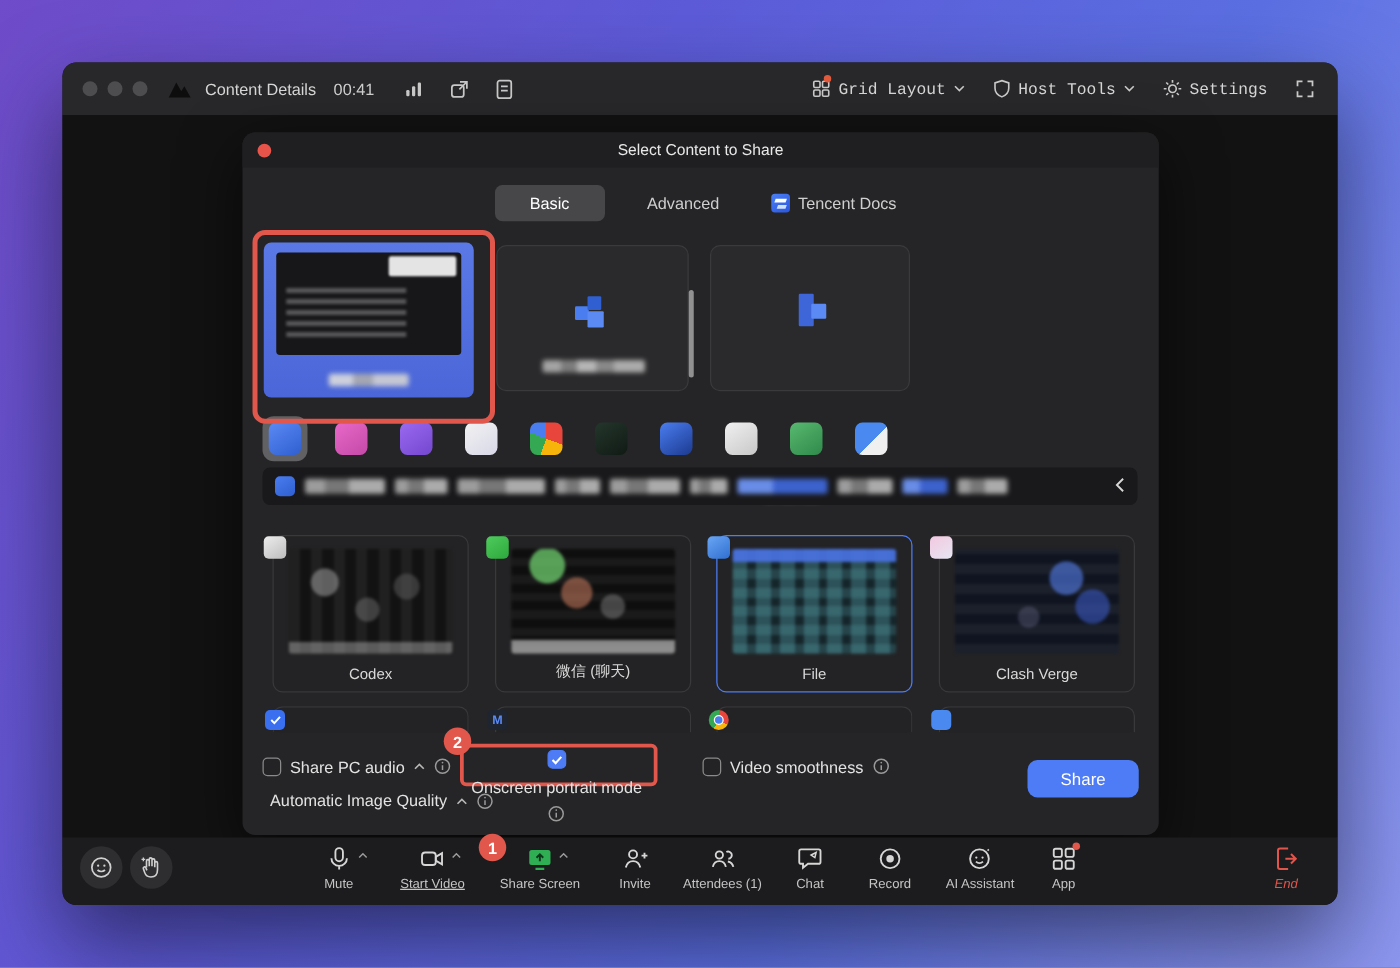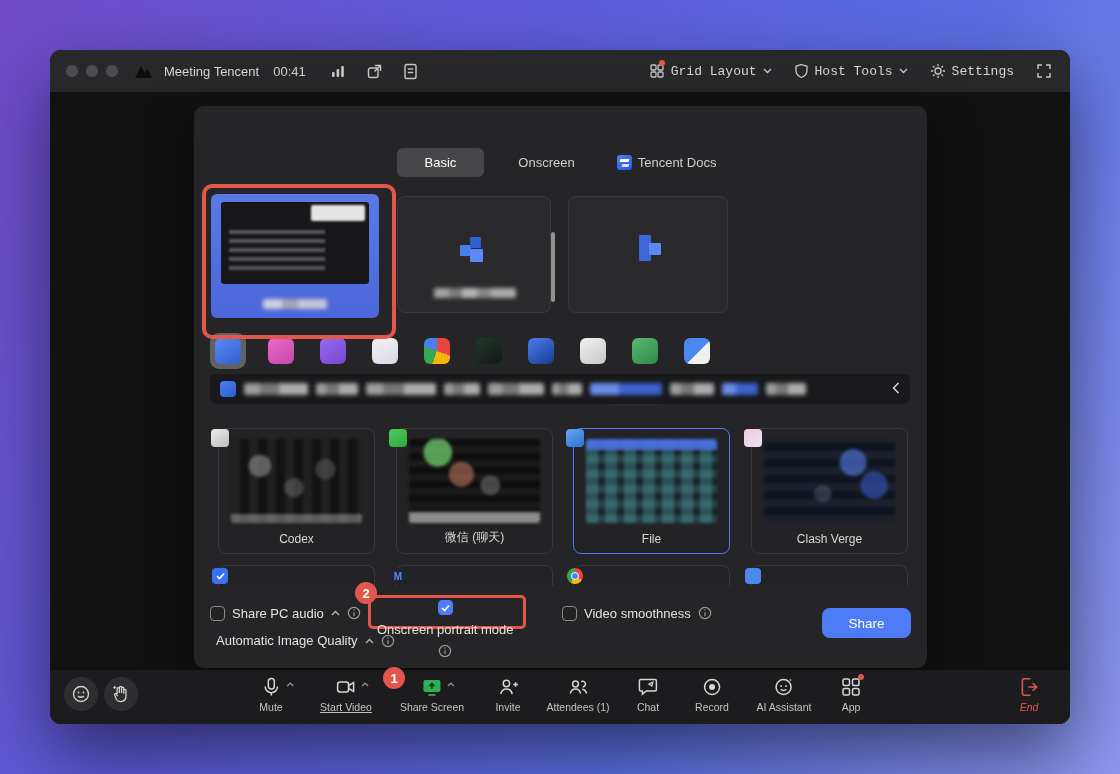--- a/index.html
+++ b/index.html
@@ -101,21 +101,21 @@
         <span class="light"></span>
         <span class="light"></span>
         <span class="light"></span>
       </div>
       <div class="tb-left">
         <span>
           <svg width="20" height="16" viewBox="0 0 20 16">
               <path d="M1 15L7 3l4 7 2.5-4L18.5 15z" fill="#0d0d0d"></path>
             </svg>
         </span>
-        <span>Meeting Tencent</span>
+        <span>Content Details</span>
         <span style="margin-left:4px;color:#cfcfcf;">00:41</span>
       </div>
       <div class="tb-icons">
         <span>
           <svg width="16" height="16" viewBox="0 0 16 16">
               <rect x="2" y="9" width="2.6" height="5" rx="1" fill="#c9c9c9"></rect>
               <rect x="6.6" y="6" width="2.6" height="8" rx="1" fill="#c9c9c9"></rect>
               <rect x="11.2" y="3" width="2.6" height="11" rx="1" fill="#c9c9c9"></rect>
             </svg>
         </span>
@@ -177,27 +177,31 @@
           <svg width="16" height="16" viewBox="0 0 16 16" fill="none" stroke="#c9c9c9" stroke-width="1.4">
               <path d="M6 2H2v4M10 2h4v4M14 10v4h-4M6 14H2v-4"></path>
             </svg>
         </span>
       </div>
     </div>
 
     <div class="content"></div>
 
     <div class="dialog">
+      <div class="dlg-titlebar">
+        <span class="dlg-close"></span>
+        <span>Select Content to Share</span>
+      </div>
 
       <div class="tabs">
         <div class="tab active">
             <span>Basic</span>
           </div>
         <div class="tab">
-            <span>Onscreen</span>
+            <span>Advanced</span>
           </div>
         <div class="tab">
           <span class="tdocs-icon"></span>
           <span>Tencent Docs</span>
         </div>
       </div>
 
       <div class="screen1">
         <div class="scr1-inner">
           <div class="scr1-white"></div>

